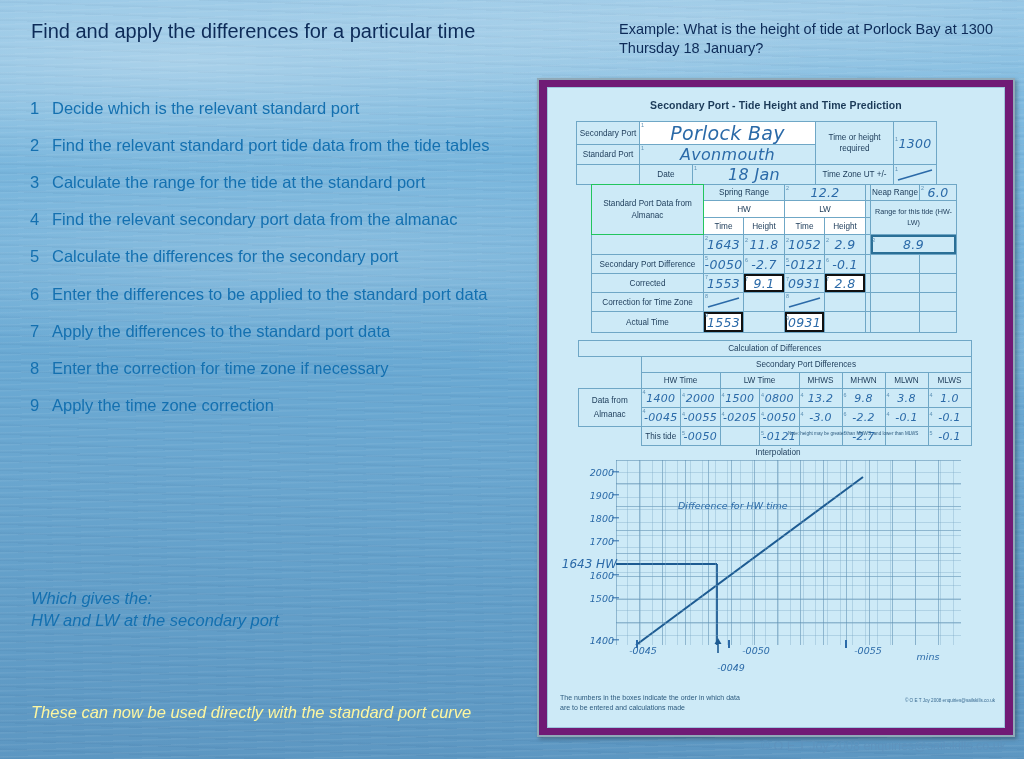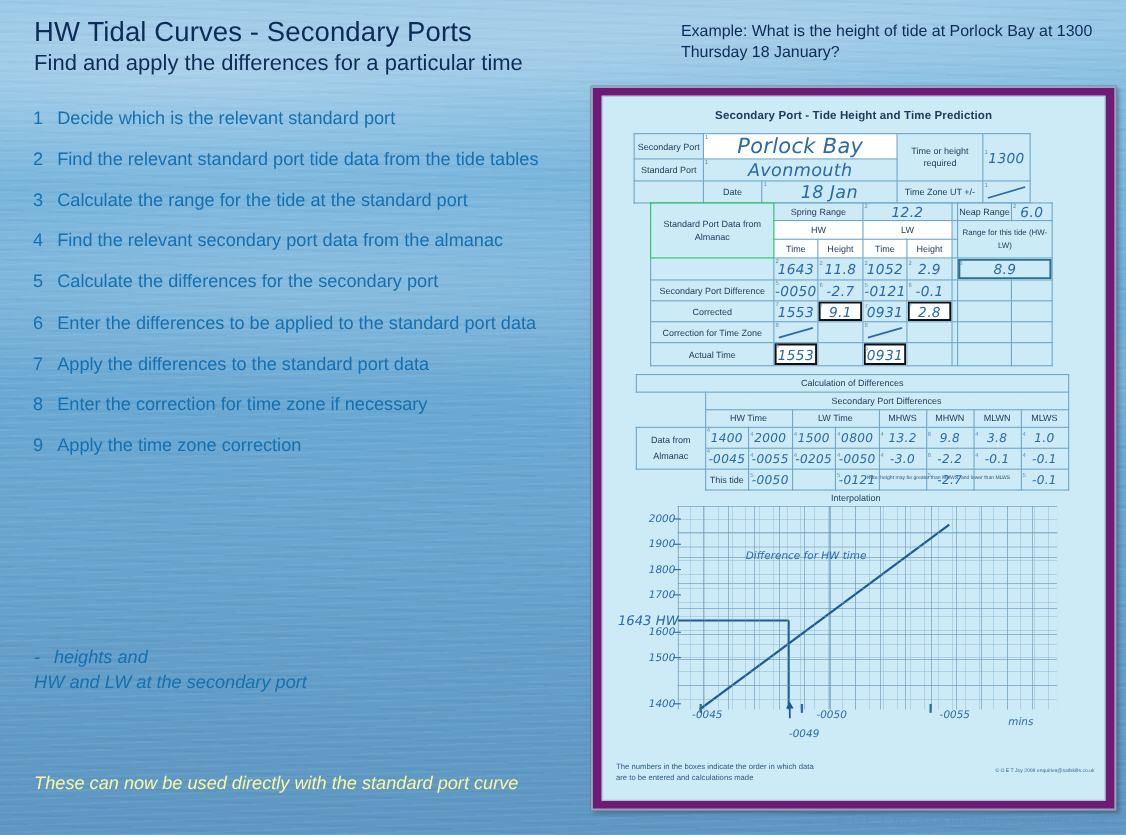--- a/index.html
+++ b/index.html
@@ -98,21 +98,20 @@
   .ytick{position:absolute;width:7px;height:1.4px;background:#2b6aa8;transform:translateY(-50%);}
   .xlab{position:absolute;transform:translateX(-50%);
         font-family:"DejaVu Sans",sans-serif;font-style:italic;color:#2b6aa8;font-size:9.5px;
         white-space:nowrap;}
   .xtick{position:absolute;width:1.6px;height:8px;background:#2b6aa8;}
 </style>
 </head>
 <body>
 
 <div id="title-block">
-  <div id="main-title">HW Tidal Curves - Secondary Ports</div>
   <div id="sub-title">Find and apply the differences for a particular time</div>
 </div>
 
 <div id="steps">
   <div class="step">
     <span class="num">1</span>
     <span class="txt">Decide which is the relevant standard port</span>
   </div>
   <div class="step">
     <span class="num">2</span>
@@ -142,21 +141,21 @@
     <span class="num">8</span>
     <span class="txt">Enter the correction for time zone if necessary</span>
   </div>
   <div class="step">
     <span class="num">9</span>
     <span class="txt">Apply the time zone correction</span>
   </div>
 </div>
 
 <div id="closing">
-  <div><span class="dash">-</span><span>heights and</span></div>
+  <div>Which gives the:</div>
   <div>HW and LW at the secondary port</div>
 </div>
 <div id="final-note">These can now be used directly with the standard port curve</div>
 
 <div id="example">Example:  What is the height of tide at Porlock Bay at 1300 Thursday 18 January?</div>
 
 <div id="worksheet">
  <div id="ws-inner">
 
   <div id="ws-head">Secondary Port - Tide Height and Time Prediction</div>

